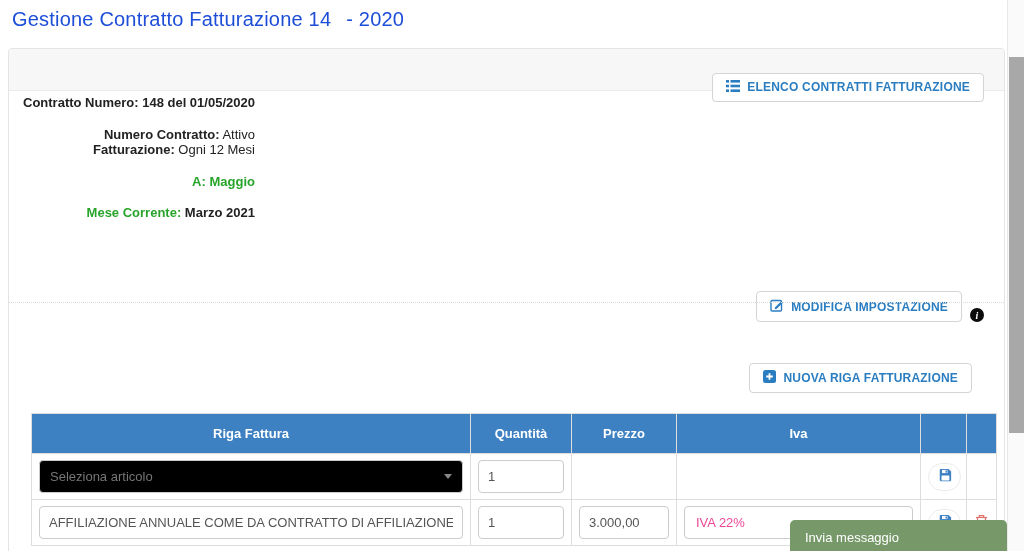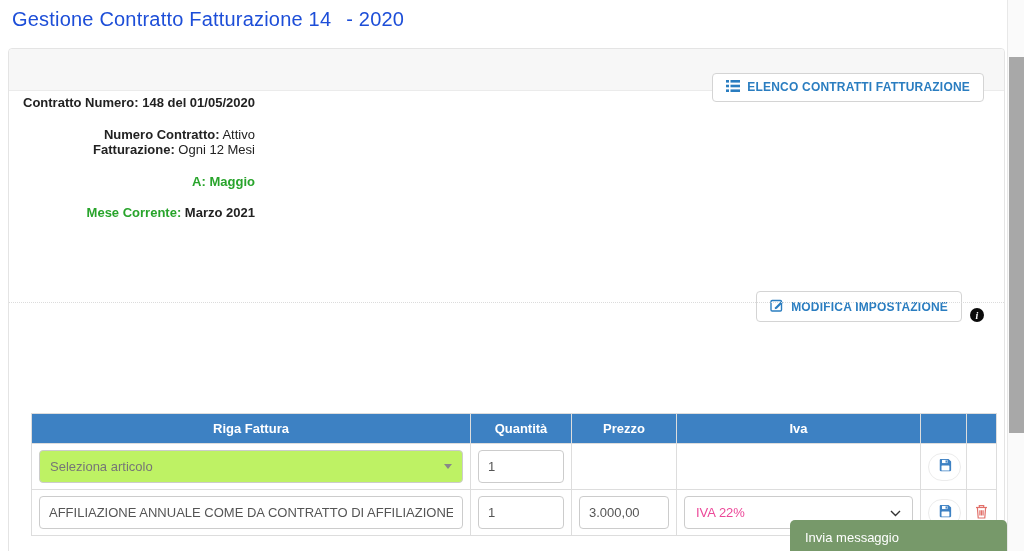--- a/index.html
+++ b/index.html
@@ -34,27 +34,27 @@
 
   .dashed-divider { position:absolute; left:0; right:0; top:253px; border-top:1px dotted #dcdcdc; }
 
   .nuova-riga-row { position:absolute; right:32px; top:279px; }
 
   .table-heading { position:absolute; left:22px; top:334px; font-size:15px; color:#333; }
 
   table.righe { position:absolute; left:22px; top:364px; width:965px; border-collapse:collapse;
     table-layout:fixed; font-size:13px; }
   table.righe th { background:#3d81c3; color:#fff; font-weight:700; font-size:13px;
-    text-align:center; height:30px; border:1px solid #ddd; padding:0 9px; }
+    text-align:center; height:40px; border:1px solid #ddd; padding:0 9px; }
   table.righe td { border:1px solid #ddd; height:46px; padding:6px 7px; vertical-align:middle;
     background:#fff; }
 
   .fake-select2 { display:flex; align-items:center; justify-content:space-between; height:33px;
     border:1px solid #ccc; border-radius:4px; padding:0 10px; color:#767676; font-size:13px;
-    background:#bef264; cursor:pointer; }
+    background:#000000; cursor:pointer; }
   .s2-caret { width:0; height:0; border-left:4px solid transparent; border-right:4px solid transparent;
     border-top:5px solid #888; }
 
   .cell-input { width:100%; height:33px; border:1px solid #ccc; border-radius:4px; padding:0 9px;
     font-size:13px; color:#555; font-family:"Liberation Sans", sans-serif; background:#fff;
     white-space:nowrap; overflow:hidden; text-overflow:clip; }
 
   .fake-select { display:flex; align-items:center; justify-content:space-between; height:33px;
     border:1px solid #ccc; border-radius:4px; padding:0 11px; color:#ec4899; font-size:13px;
     background:#fff; cursor:pointer; }
@@ -127,20 +127,29 @@
             <rect x="1" y="2.5" width="10.5" height="10.5" rx="1.2" stroke="#2a7dc0" stroke-width="1.4"></rect>
             <path d="M5.2 9.2l6-6 1.6 1.6-6 6-2.1.5z" fill="#2a7dc0"></path>
           </svg></span>
       <span>MODIFICA IMPOSTAZIONE</span>
     </button>
     <span class="info-circle">i</span>
   </div>
 
   <div class="dashed-divider"></div>
 
+  <div class="nuova-riga-row">
+    <button class="btn">
+      <span><svg width="13" height="13" viewBox="0 0 13 13">
+            <rect x="0" y="0" width="13" height="13" rx="2.5" fill="#2a7dc0"></rect>
+            <path d="M6.5 3.2v6.6M3.2 6.5h6.6" stroke="#fff" stroke-width="1.8"></path>
+          </svg></span>
+      <span>NUOVA RIGA FATTURAZIONE</span>
+    </button>
+  </div>
 
 
   <table class="righe">
     <colgroup>
       <col style="width:439px">
         <col style="width:101px">
         <col style="width:105px">
       <col style="width:244px">
         <col style="width:46px">
         <col style="width:30px">

